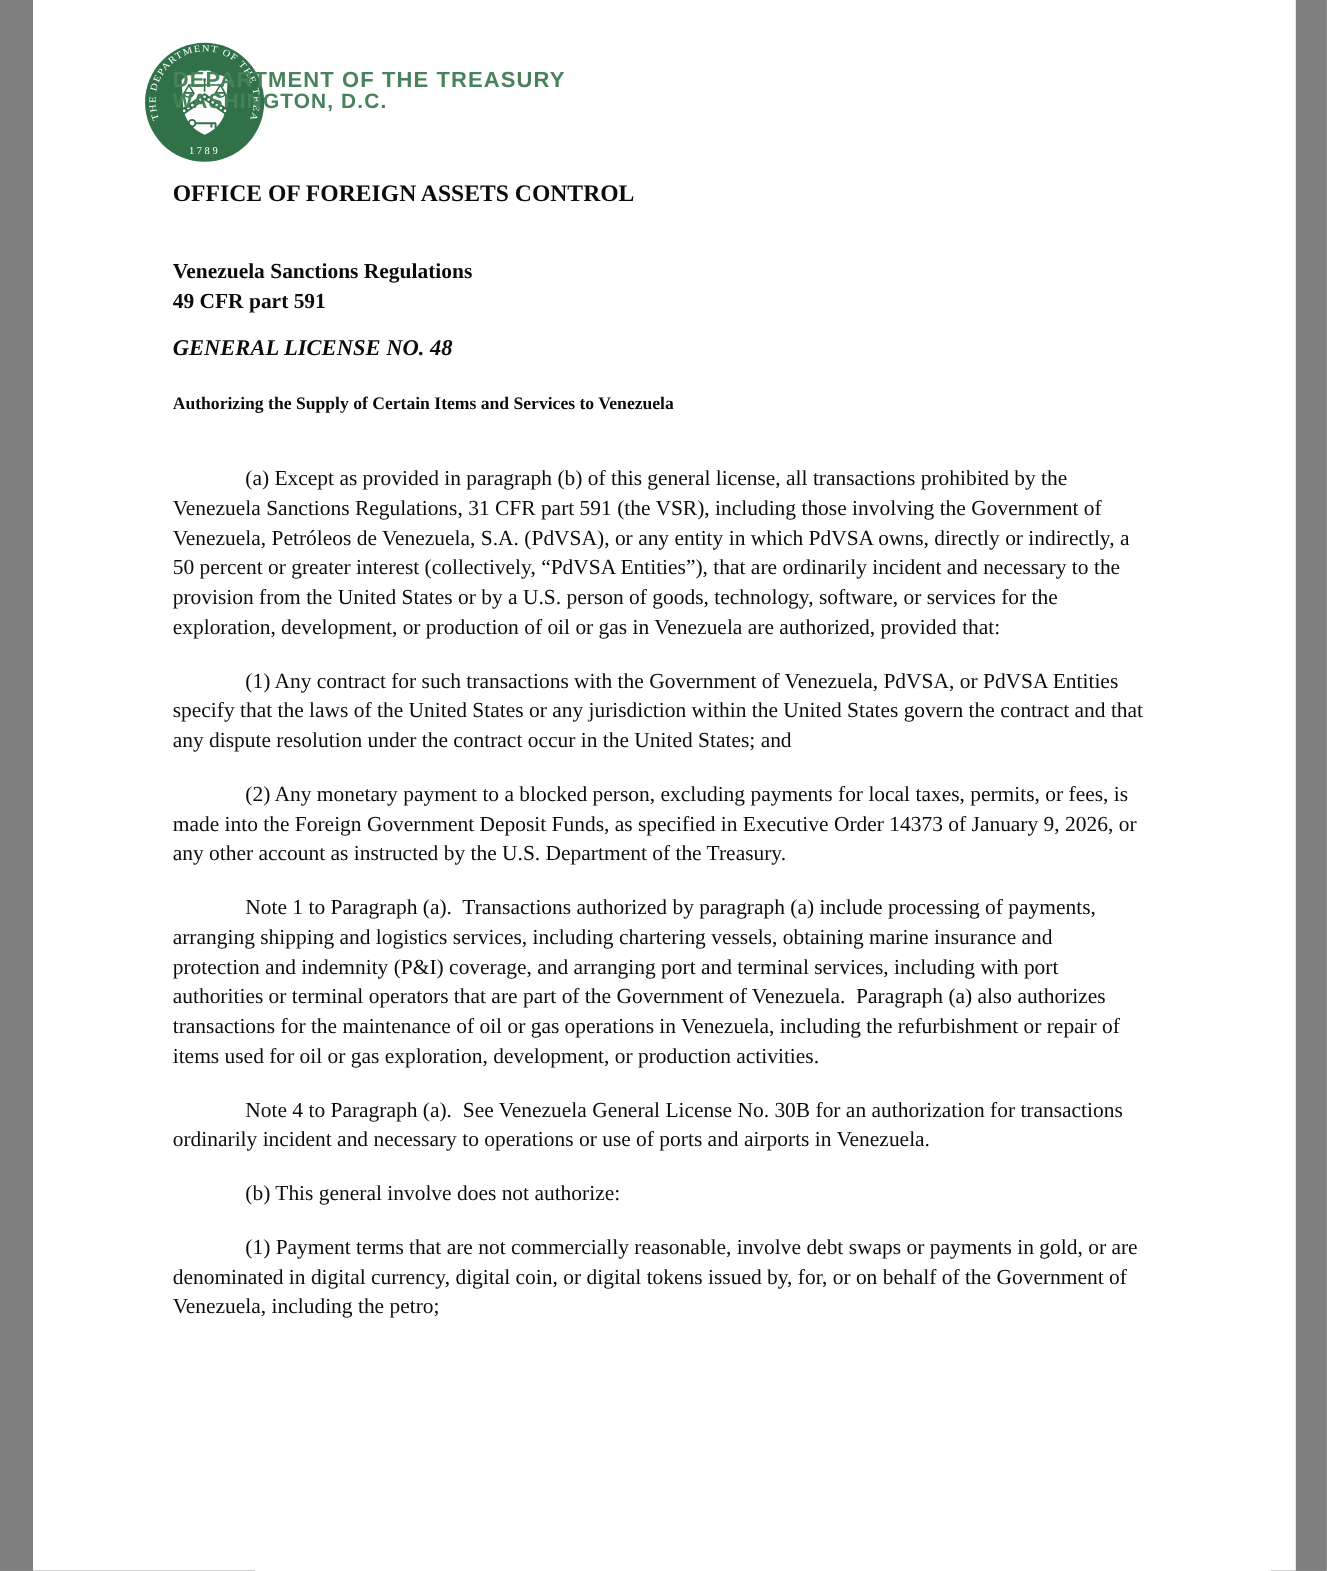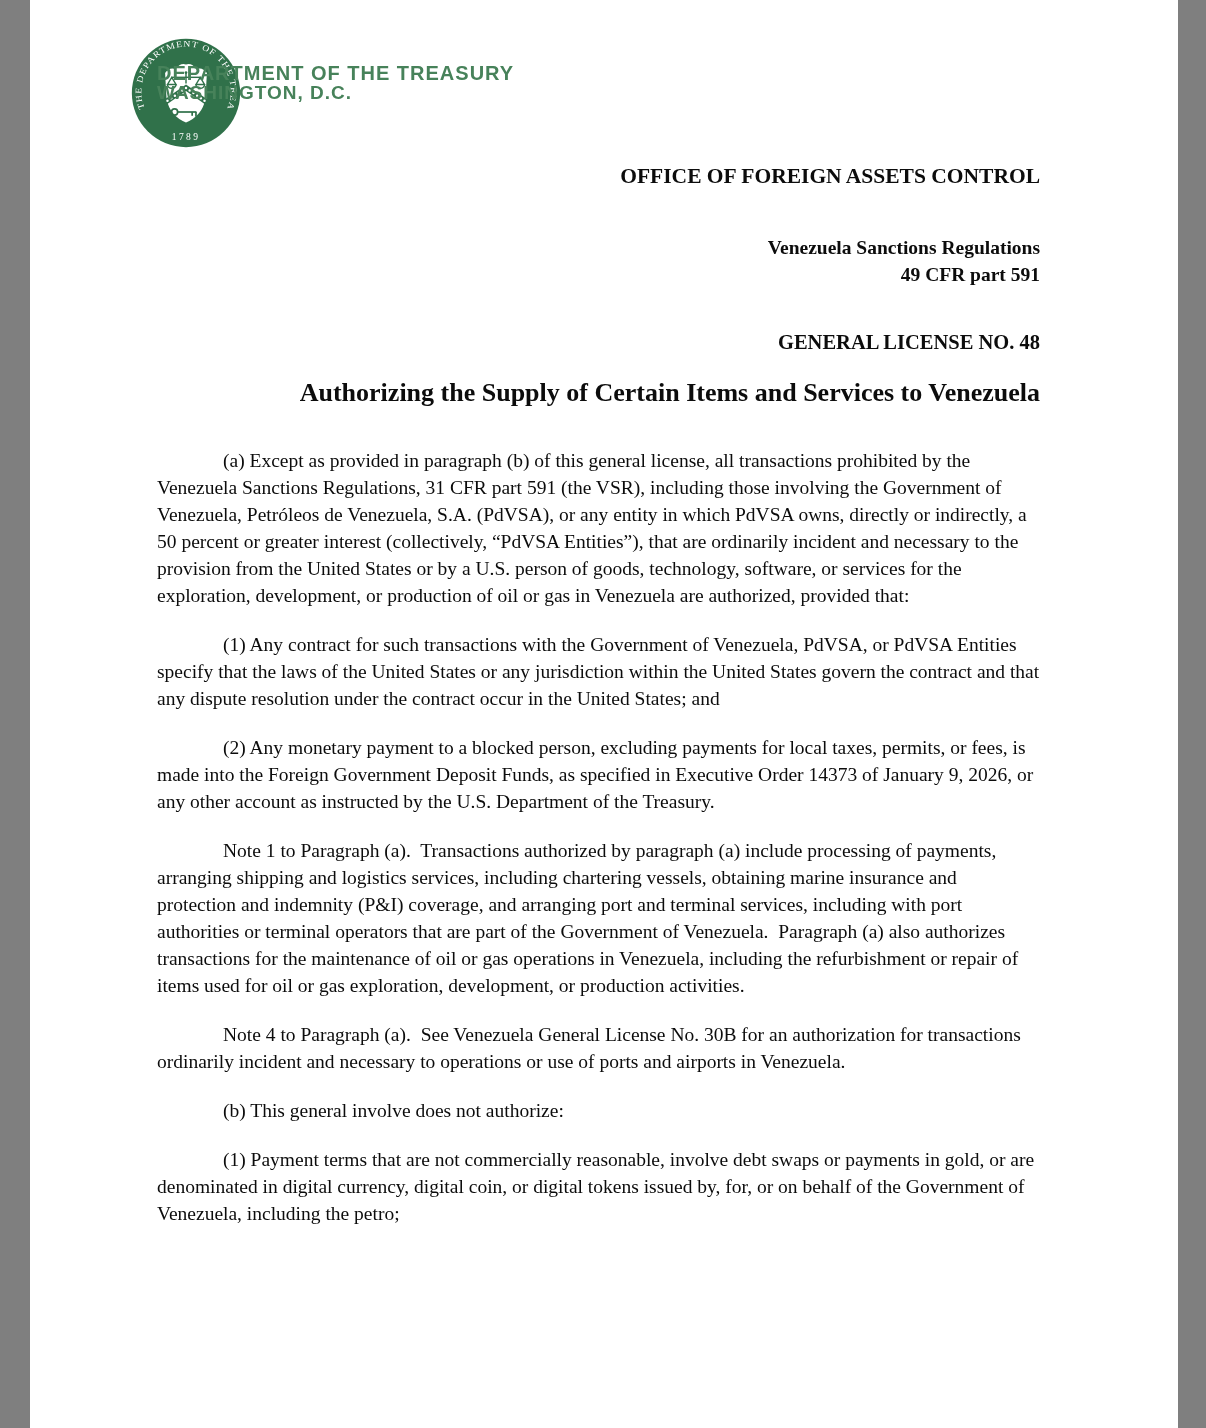--- a/index.html
+++ b/index.html
@@ -52,48 +52,49 @@
     letter-spacing: 1px;
     line-height: 22px;
   }
   .agency-location {
     font-size: 19px;
     letter-spacing: 1px;
     line-height: 17px;
   }
 
   
-  .title-stack { text-align: right; color: #0c0c0c; }
+  .title-stack { text-align: left; color: #0c0c0c; }
   .office-heading {
     margin-top: 14px;
     font-size: 21.5px;
     font-weight: bold;
     line-height: 24px;
   }
   .program-title {
     margin-top: 48px;
     font-size: 19.5px;
     font-weight: bold;
     line-height: 24px;
   }
   .program-cite {
     margin-top: 3px;
     font-size: 19.5px;
     font-weight: bold;
     line-height: 24px;
   }
   .license-heading {
-    margin-top: 43px;
+    margin-top: 18px;
     font-size: 20.5px;
     font-weight: bold;
     line-height: 24px;
+    font-style: italic;
   }
   .subject-line {
     margin-top: 27px;
-    font-size: 26px;
+    font-size: 16px;
     font-weight: bold;
     line-height: 24px;
     font-family: Liberation Serif, serif;
   }
 
   
   .doc-body {
     margin-top: 42px;
     color: #0c0c0c;
   }

